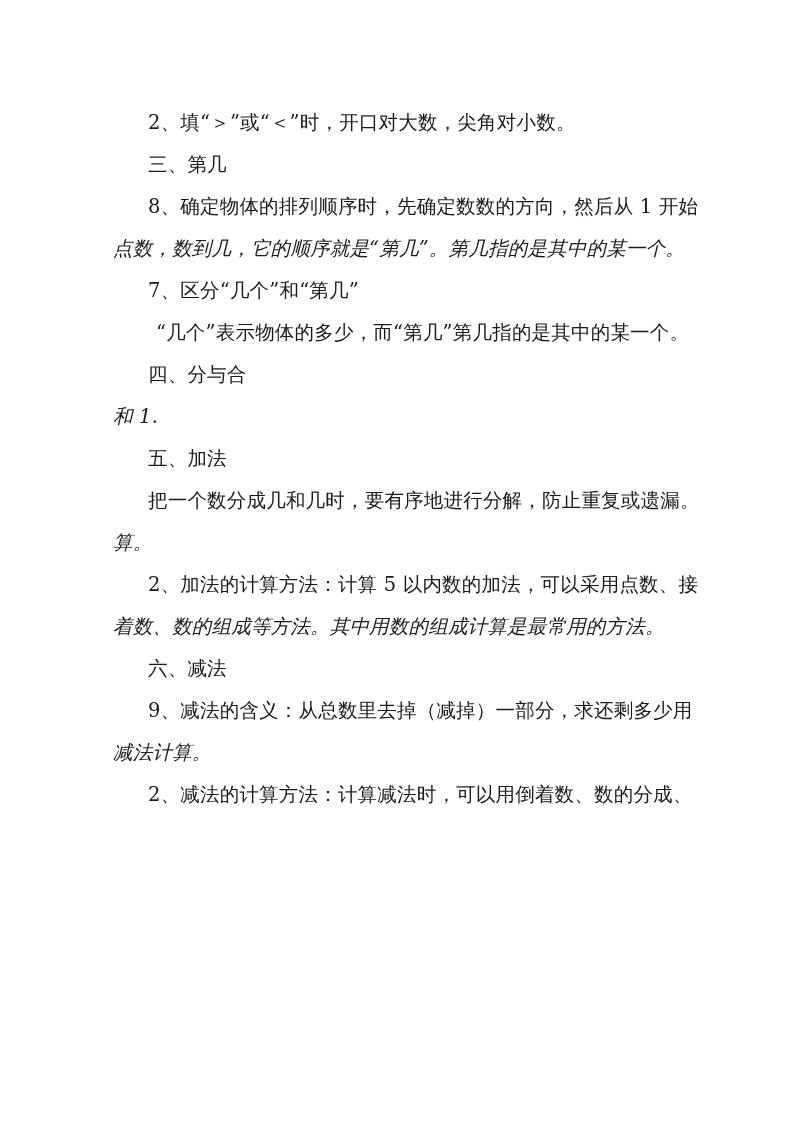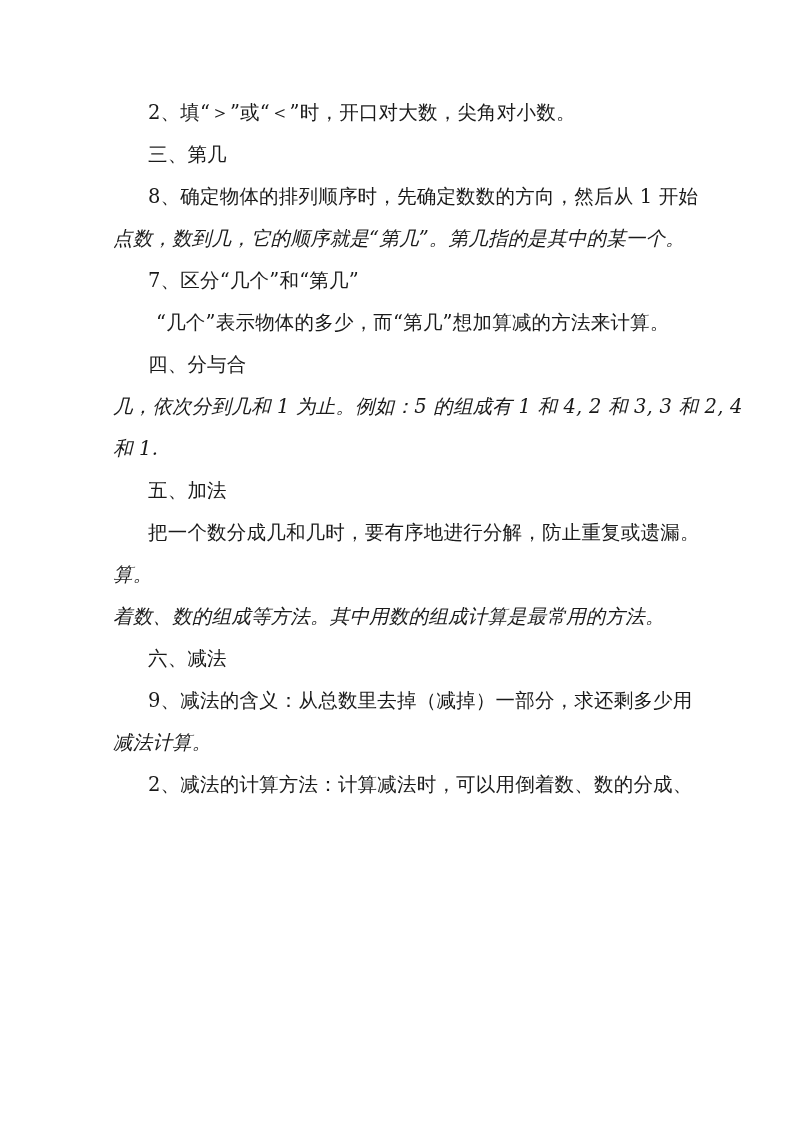--- a/index.html
+++ b/index.html
@@ -5,21 +5,21 @@
   html, body {
     margin: 0;
     padding: 0;
     background: #ffffff;
   }
   .page {
     position: relative;
     width: 793px;
     height: 804px;
     background: #ffffff;
-    margin: 0 auto;
+    margin: 10px auto;
     overflow: hidden;
     box-sizing: border-box;
   }
   .text-block {
     position: absolute;
     left: 113px;
     top: 92px;
     width: 568px;
   }
   .line {
@@ -47,27 +47,27 @@
 </head>
 <body>
 
 <div class="page">
   <div class="text-block" id="text-block">
       <div class="line indent">2、填“＞”或“＜”时，开口对大数，尖角对小数。</div>
       <div class="line indent">三、第几</div>
       <div class="line indent">8、确定物体的排列顺序时，先确定数数的方向，然后从 1 开始</div>
       <div class="line flush">点数，数到几，它的顺序就是“第几”。第几指的是其中的某一个。</div>
       <div class="line indent">7、区分“几个”和“第几”</div>
-      <div class="line indent-quote">“几个”表示物体的多少，而“第几”想加算减的方法来计算。</div>
+      <div class="line indent-quote">“几个”表示物体的多少，而“第几”第几指的是其中的某一个。</div>
       <div class="line indent">四、分与合</div>
-      <div class="line flush">几，依次分到几和 1 为止。例如：5 的组成有 1 和 4, 2 和 3, 3 和 2, 4</div>
       <div class="line flush">和 1.</div>
       <div class="line indent">五、加法</div>
       <div class="line indent">把一个数分成几和几时，要有序地进行分解，防止重复或遗漏。</div>
       <div class="line flush">算。</div>
+      <div class="line indent">2、加法的计算方法：计算 5 以内数的加法，可以采用点数、接</div>
       <div class="line flush">着数、数的组成等方法。其中用数的组成计算是最常用的方法。</div>
       <div class="line indent">六、减法</div>
       <div class="line indent">9、减法的含义：从总数里去掉（减掉）一部分，求还剩多少用</div>
       <div class="line flush">减法计算。</div>
       <div class="line indent">2、减法的计算方法：计算减法时，可以用倒着数、数的分成、</div>
       <div class="line flush">想加算减的方法来计算。</div>
       <div class="line indent">七、0</div>
     </div>
 </div>
 

